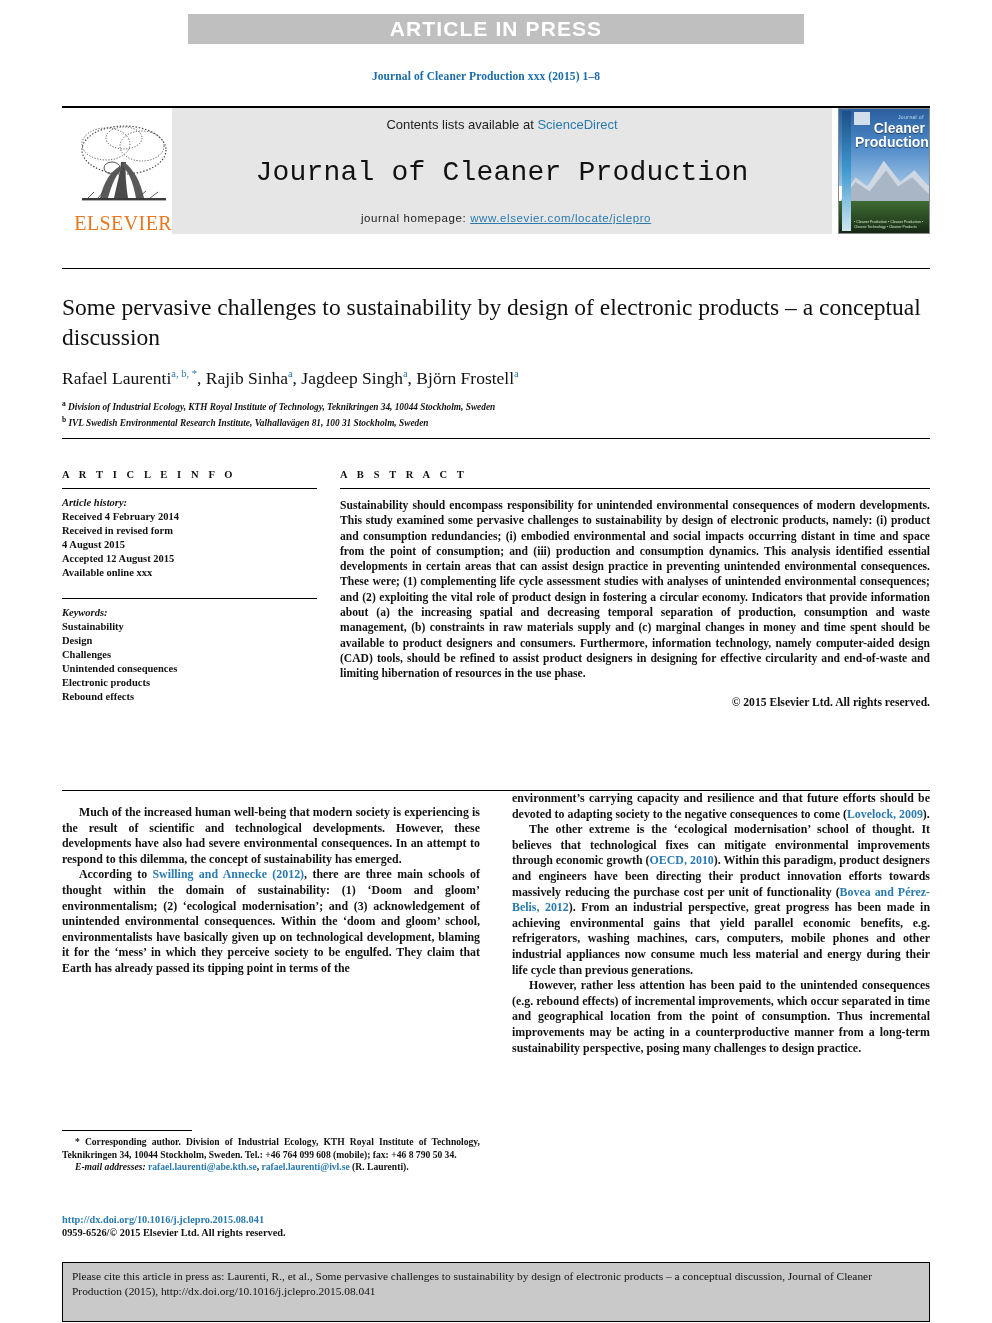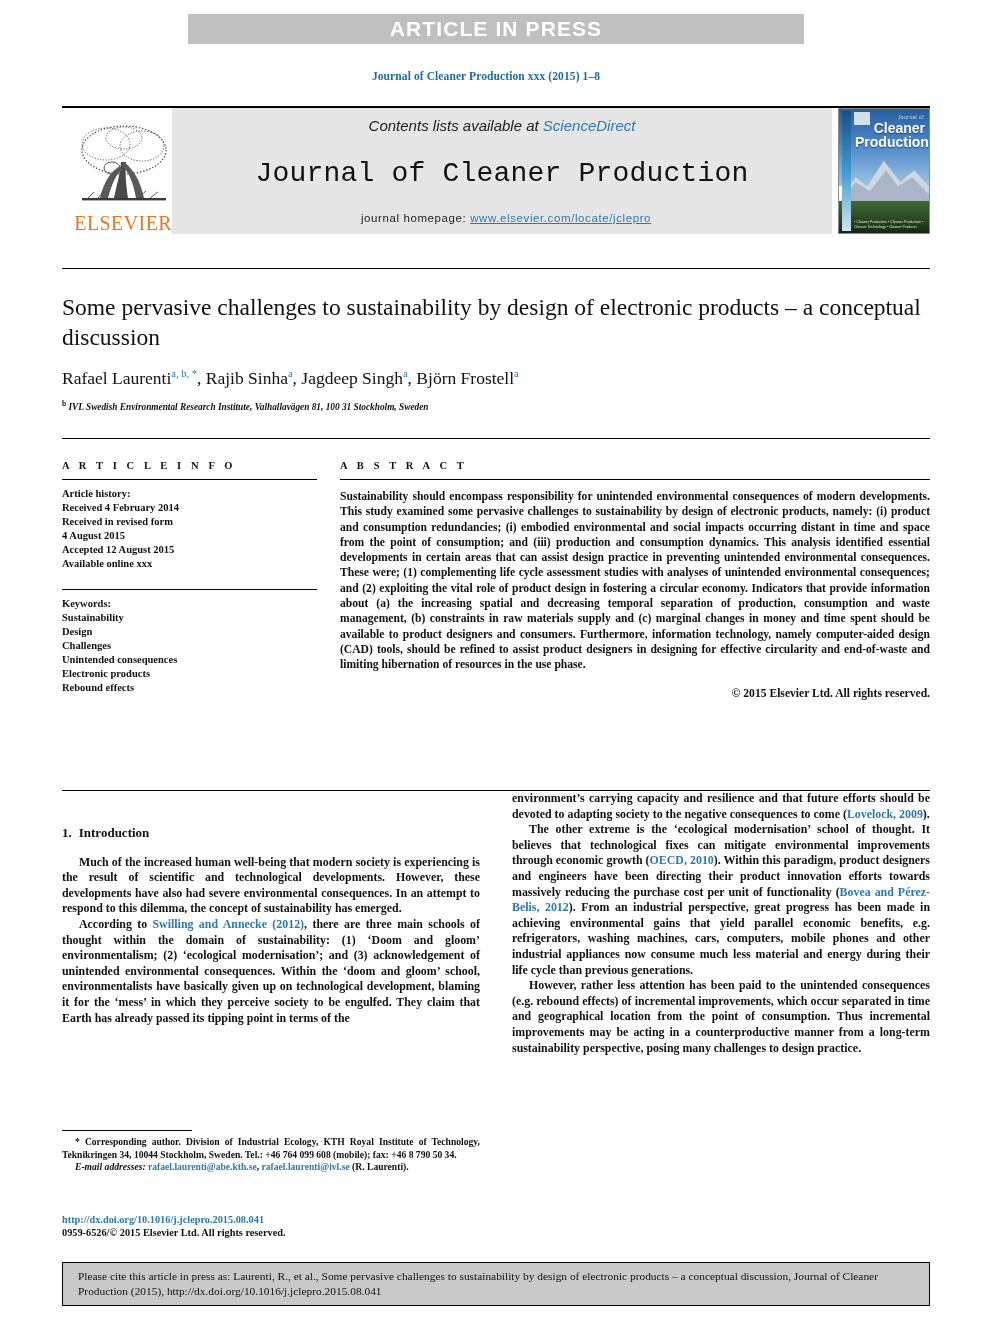--- a/index.html
+++ b/index.html
@@ -91,23 +91,22 @@
     background: #e6e6e6;
     display: flex;
     flex-direction: column;
     align-items: center;
     justify-content: space-between;
     padding: 9px 0 10px 0;
     box-sizing: border-box;
   }
   .contents-line {
     font-family: "Liberation Sans", sans-serif;
-    font-size: 15px;
+    font-size: 13px;
     color: #222;
-    font-style: italic;
   }
   .contents-line a, .sd-link {
     color: #2a7ab0;
     text-decoration: none;
   }
   .journal-title {
     font-family: Liberation Mono, monospace;
     font-size: 28px;
     color: #111;
     letter-spacing: 0.2px;
@@ -207,42 +206,42 @@
   }
   .affiliations sup { font-style: normal; font-size: 7.5px; }
 
   
   .info-region {
     position: absolute;
     left: 62px;
     top: 438px;
     width: 868px;
     border-top: 1px solid #000;
-    padding-top: 21px;
+    padding-top: 30px;
     display: flex;
   }
   .col-info { width: 255px; flex: 0 0 255px; }
   .col-abstract { flex: 1 1 auto; margin-left: 23px; }
   .sect-head {
     font-family: "Liberation Serif", serif;
     font-size: 10.5px;
     font-weight: bold;
     letter-spacing: 3.6px;
     color: #111;
     margin-bottom: 8px;
   }
   .hr-black { border-top: 1.6px solid #000; }
   .info-body {
     font-size: 10.5px;
     line-height: 14px;
     font-weight: bold;
     padding-top: 7px;
     color: #111;
   }
-  .info-body .lbl { }
+  .info-body .lbl { font-style: italic; }
   .kw-block { padding-top: 7px; }
   .abstract-text {
     font-size: 11.6px;
     line-height: 15.3px;
     text-align: justify;
     padding-top: 9px;
     color: #111;
     font-weight: bold;
   }
   .copyright {
@@ -318,25 +317,25 @@
     color: #111;
   }
   .doi-block a { color: #2a7ab0; text-decoration: none; }
 
   
   .cite-box {
     position: absolute;
     left: 62px;
     top: 1262px;
     width: 868px;
-    height: 44px;
+    height: 60px;
     background: #c9c9c9;
     border: 1.4px solid #000;
     box-sizing: border-box;
-    padding: 6px 9px 0 15px;
+    padding: 6px 9px 0 9px;
     font-size: 11.4px;
     line-height: 15px;
     color: #111;
   }
 </style>
 </head>
 <body>
 
 <div class="press-banner">
   <span>ARTICLE IN PRESS</span>
@@ -406,20 +405,21 @@
   <h1 class="paper-title">Some pervasive challenges to sustainability by design of electronic products – a conceptual discussion</h1>
 
   <div class="authors">
     <span>Rafael Laurenti</span><sup class="aff">a, b, *</sup>,
     <span>Rajib Sinha</span><sup class="aff">a</sup>,
     <span>Jagdeep Singh</span><sup class="aff">a</sup>,
     <span>Björn Frostell</span><sup class="aff">a</sup>
   </div>
 
   <div class="affiliations">
+    <div><sup>a</sup> <span>Division of Industrial Ecology, KTH Royal Institute of Technology, Teknikringen 34, 10044 Stockholm, Sweden</span></div>
     <div><sup>b</sup> <span>IVL Swedish Environmental Research Institute, Valhallavägen 81, 100 31 Stockholm, Sweden</span></div>
   </div>
 </div>
 
 <div class="info-region">
 
   <div class="col-info">
     <div class="sect-head">A R T I C L E  I N F O</div>
     <div class="hr-black"></div>
     <div class="info-body">
@@ -448,23 +448,20 @@
     <div class="hr-black"></div>
     <div class="abstract-text">Sustainability should encompass responsibility for unintended environmental consequences of modern developments. This study examined some pervasive challenges to sustainability by design of electronic products, namely: (i) product and consumption redundancies; (i) embodied environmental and social impacts occurring distant in time and space from the point of consumption; and (iii) production and consumption dynamics. This analysis identified essential developments in certain areas that can assist design practice in preventing unintended environmental consequences. These were; (1) complementing life cycle assessment studies with analyses of unintended environmental consequences; and (2) exploiting the vital role of product design in fostering a circular economy. Indicators that provide information about (a) the increasing spatial and decreasing temporal separation of production, consumption and waste management, (b) constraints in raw materials supply and (c) marginal changes in money and time spent should be available to product designers and consumers. Furthermore, information technology, namely computer-aided design (CAD) tools, should be refined to assist product designers in designing for effective circularity and end-of-waste and limiting hibernation of resources in the use phase.</div>
     <div class="copyright">© 2015 Elsevier Ltd. All rights reserved.</div>
   </div>
 
 </div>
 
 <div class="body-region">
 
   <div class="body-col left">
-    <div class="sec-title">
-      <span class="num">1.</span><span>Introduction</span>
-    </div>
     <p class="first">Much of the increased human well-being that modern society is experiencing is the result of scientific and technological developments. However, these developments have also had severe environmental consequences. In an attempt to respond to this dilemma, the concept of sustainability has emerged.</p>
     <p>According to <a class="ref" href="#">Swilling and Annecke (2012)</a>, there are three main schools of thought within the domain of sustainability: (1) ‘Doom and gloom’ environmentalism; (2) ‘ecological modernisation’; and (3) acknowledgement of unintended environmental consequences. Within the ‘doom and gloom’ school, environmentalists have basically given up on technological development, blaming it for the ‘mess’ in which they perceive society to be engulfed. They claim that Earth has already passed its tipping point in terms of the</p>
   </div>
 
   <div class="body-col right">
     <p style="text-indent:0">environment’s carrying capacity and resilience and that future efforts should be devoted to adapting society to the negative consequences to come (<a class="ref" href="#">Lovelock, 2009</a>).</p>
     <p>The other extreme is the ‘ecological modernisation’ school of thought. It believes that technological fixes can mitigate environmental improvements through economic growth (<a class="ref" href="#">OECD, 2010</a>). Within this paradigm, product designers and engineers have been directing their product innovation efforts towards massively reducing the purchase cost per unit of functionality (<a class="ref" href="#">Bovea and Pérez-Belis, 2012</a>). From an industrial perspective, great progress has been made in achieving environmental gains that yield parallel economic benefits, e.g. refrigerators, washing machines, cars, computers, mobile phones and other industrial appliances now consume much less material and energy during their life cycle than previous generations.</p>
     <p>However, rather less attention has been paid to the unintended consequences (e.g. rebound effects) of incremental improvements, which occur separated in time and geographical location from the point of consumption. Thus incremental improvements may be acting in a counterproductive manner from a long-term sustainability perspective, posing many challenges to design practice.</p>
   </div>
 

